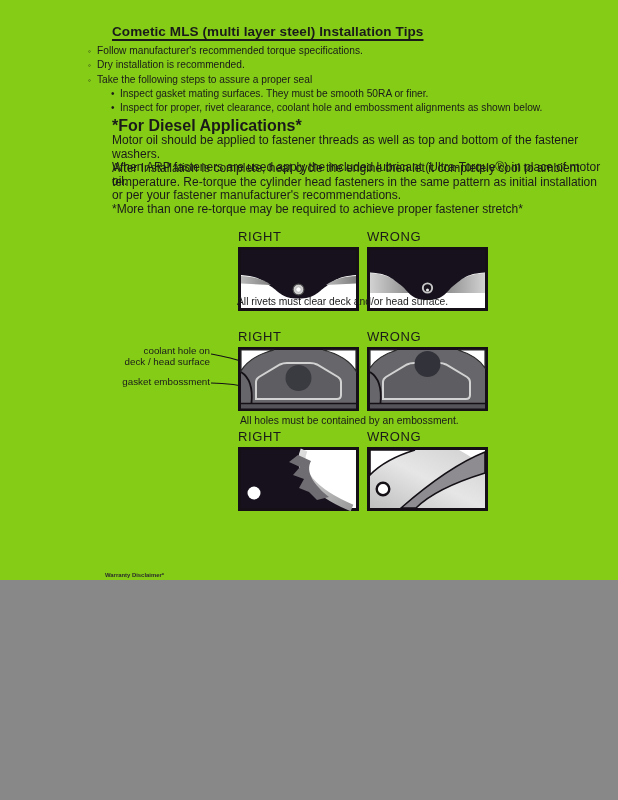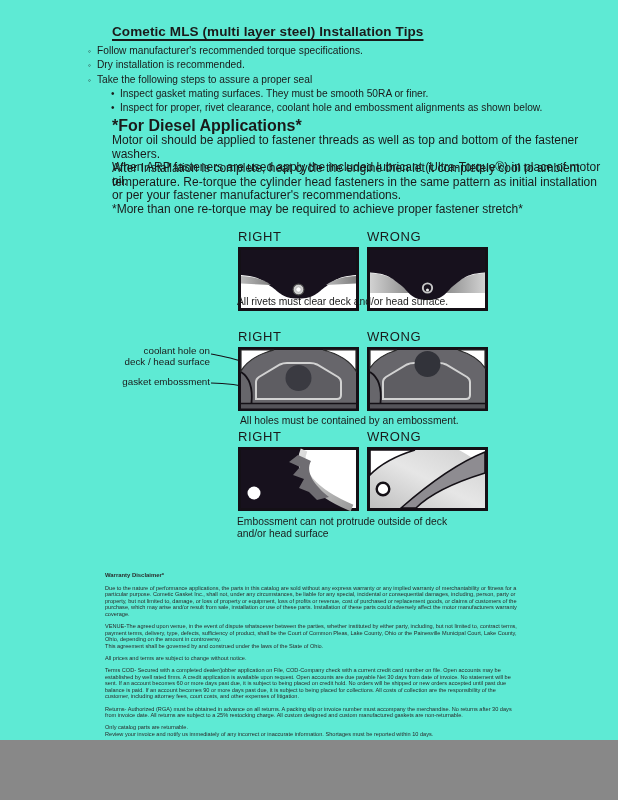--- a/index.html
+++ b/index.html
@@ -1,17 +1,17 @@
 <!DOCTYPE html>
 <html><head>
 <meta charset="utf-8">
 <style>
   html,body{margin:0;padding:0;background:#888;}
   .page{
-    position:relative;width:618px;height:740px;background:#5eead4;
+    position:relative;width:618px;height:580px;background:#84cc16;
     font-family:"Liberation Sans","DejaVu Sans",sans-serif;color:#1a1a1a;
     overflow:hidden;margin:0 auto;
   }
   .abs{position:absolute;}
   .title{
     left:112px;top:24px;font-size:13.5px;font-weight:bold;
     text-decoration:underline;text-decoration-thickness:1.5px;text-underline-offset:3px;
     letter-spacing:.1px;white-space:nowrap;
   }
   .bullets{left:88px;top:44px;font-size:10.2px;line-height:13.4px;}
@@ -175,22 +175,20 @@
           <stop offset="1" stop-color="#cfcfcf"></stop>
       </linearGradient>
     </defs>
     <rect x="1.5" y="1.5" width="118" height="61" fill="url(#band2)" stroke="#141016" stroke-width="3"></rect>
     <path d="M3,3 H48 C30,8.5 14,16.5 3,28 Z" fill="#ffffff" stroke="#141016" stroke-width="1.6"></path>
     <path d="M92,3 H118 V20 C109,13 101,8 92,3 Z" fill="#ffffff"></path>
     <path d="M34,61 C58,40 88,17 118,5 L118,26 C92,34 64,46 49,61 Z" fill="#8e8c91" stroke="#141016" stroke-width="1.6"></path>
     <circle cx="16" cy="42" r="6.3" fill="#ffffff" stroke="#141016" stroke-width="2.4"></circle>
   </svg>
 
-  <div class="abs caption" style="left:237px;top:516px;">Embossment can not protrude outside of deck
-and/or head surface</div>
 
   <div class="abs fine">
     <p class="fh">Warranty Disclaimer*</p>
     <p>Due to the nature of performance applications, the parts in this catalog are sold without any express warranty or any implied warranty of merchantability or fitness for a particular purpose.  Cometic Gasket Inc., shall not, under any circumstances, be liable for any special, incidental or consequential damages, including, person, party or property, but not limited to, damage, or loss of property or equipment, loss of profits or revenue, cost of purchased or replacement goods, or claims of customers of the purchase, which may arise and/or result from sale, installation or use of these parts.  Installation of these parts could adversely affect the motor manufacturers warranty coverage.</p>
     <p>VENUE-The agreed upon venue, in the event of dispute whatsoever between the parties, whether instituted by either party, including, but not limited to, contract terms, payment terms, delivery, type, defects, sufficiency of product, shall be the Court of Common Pleas, Lake County, Ohio or the Painesville Municipal Court, Lake County, Ohio, depending on the amount in controversy.
 This agreement shall be governed by and construed under the laws of the State of Ohio.</p>
     <p>All prices and terms are subject to change without notice.</p>
     <p>Terms COD- Secured with a completed dealer/jobber application on File, COD-Company check with a current credit card number on file.  Open accounts may be established by well rated firms.  A credit application is available upon request.  Open accounts are due payable Net 30 days from date of invoice.  No statement will be sent.  If an account becomes 60 or more days past due, it is subject to being placed on credit hold.  No orders will be shipped or new orders accepted until past due balance is paid.  If an account becomes 90 or more days past due, it is subject to being placed for collections.  All costs of collection are the responsibility of the customer, including attorney fees, court costs, and other expenses of litigation.</p>
     <p>Returns- Authorized (RGA) must be obtained in advance on all returns.  A packing slip or invoice number must accompany the merchandise.  No returns after 30 days from invoice date.  All returns are subject to a 25% restocking charge.  All custom designed and custom manufactured gaskets are non-returnable.</p>
     <p>Only catalog parts are returnable.

